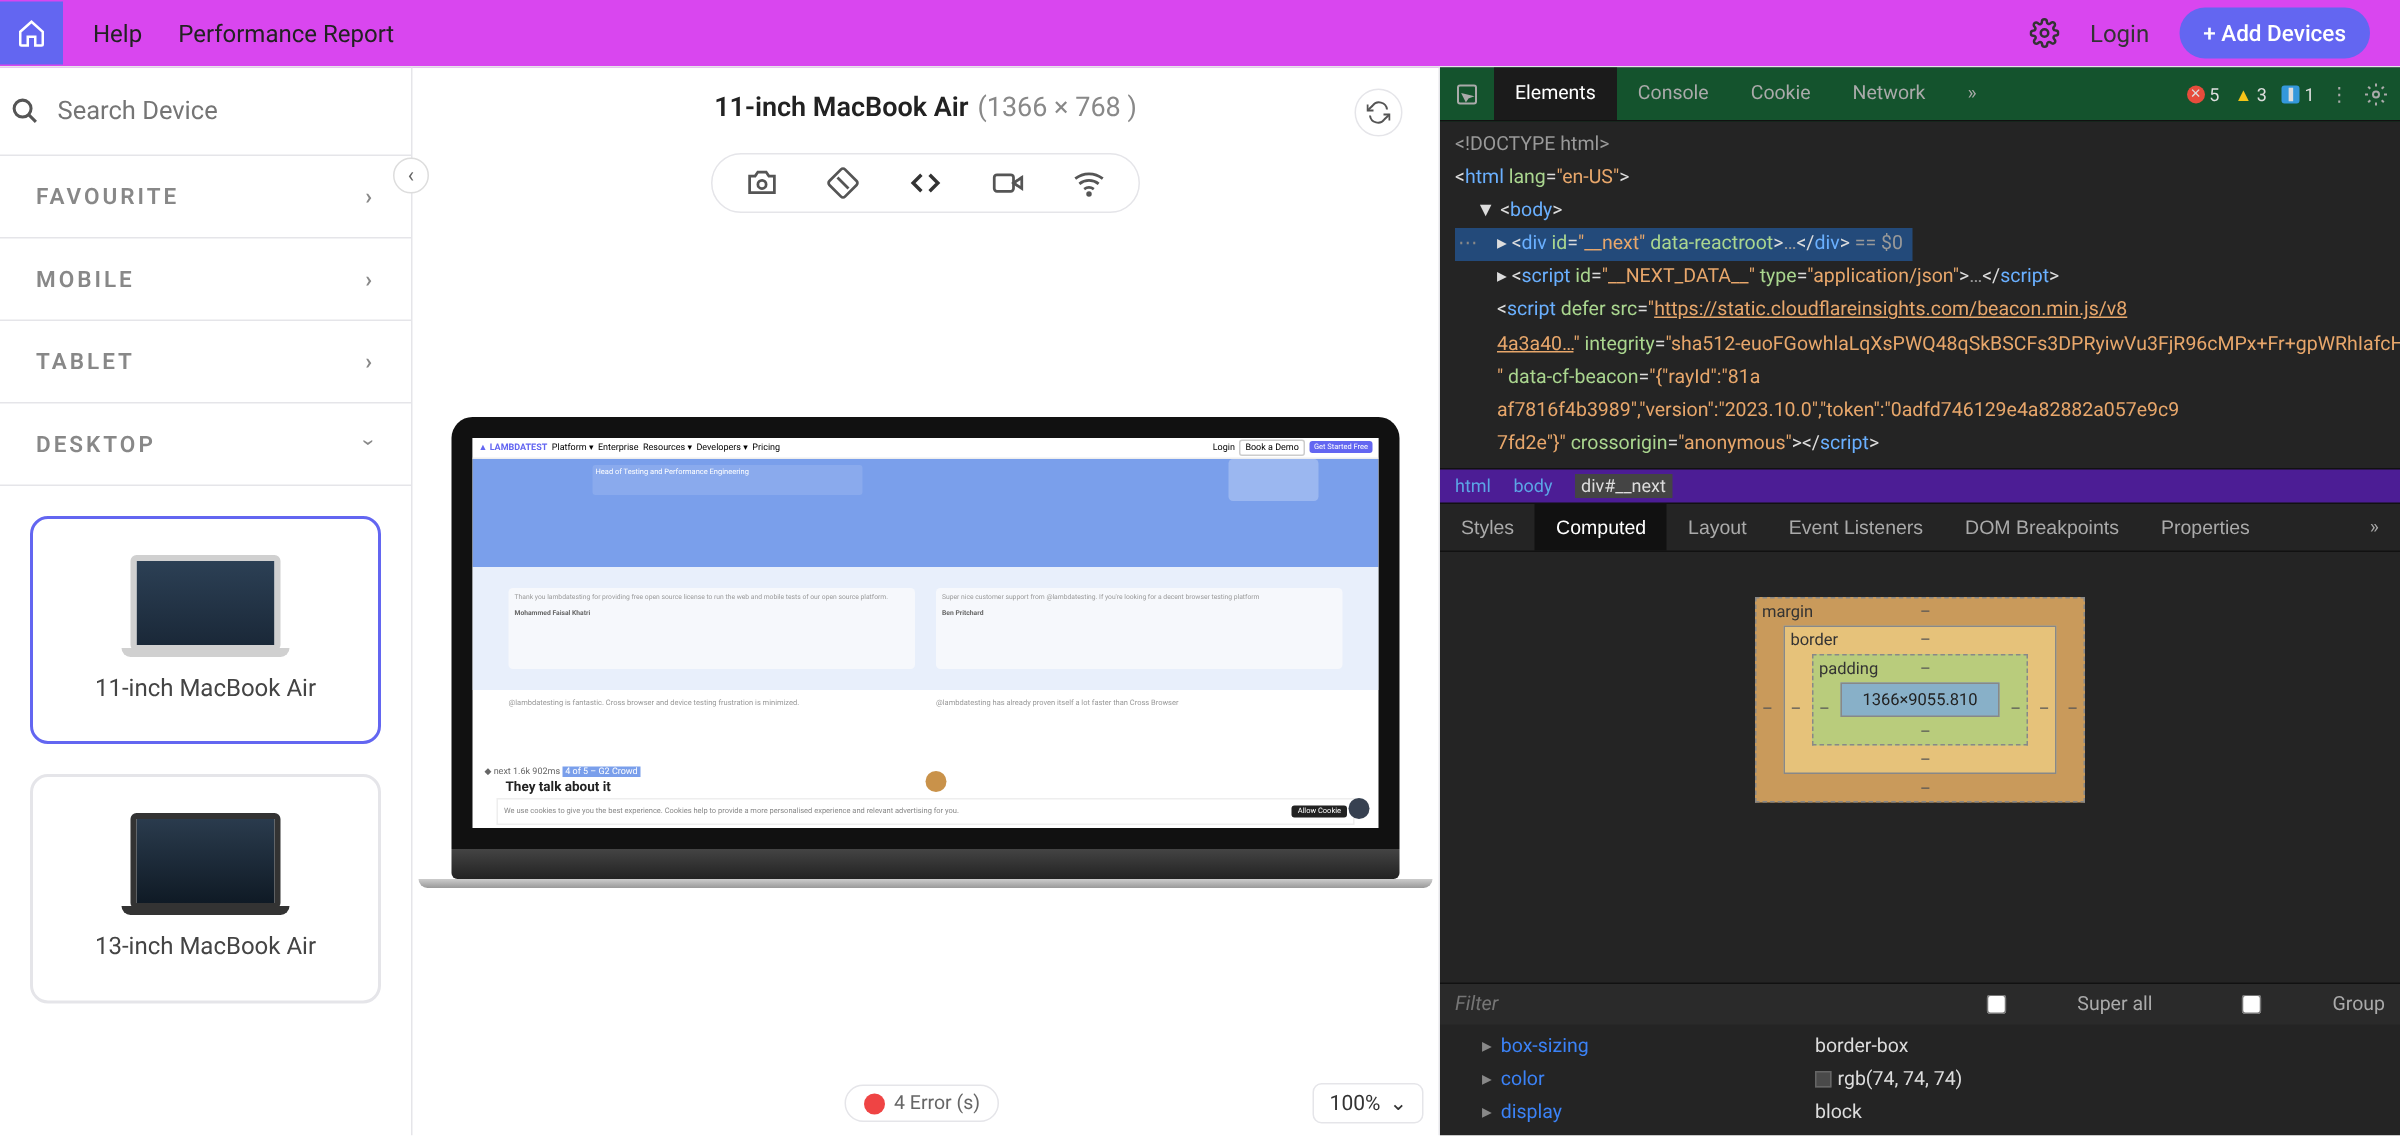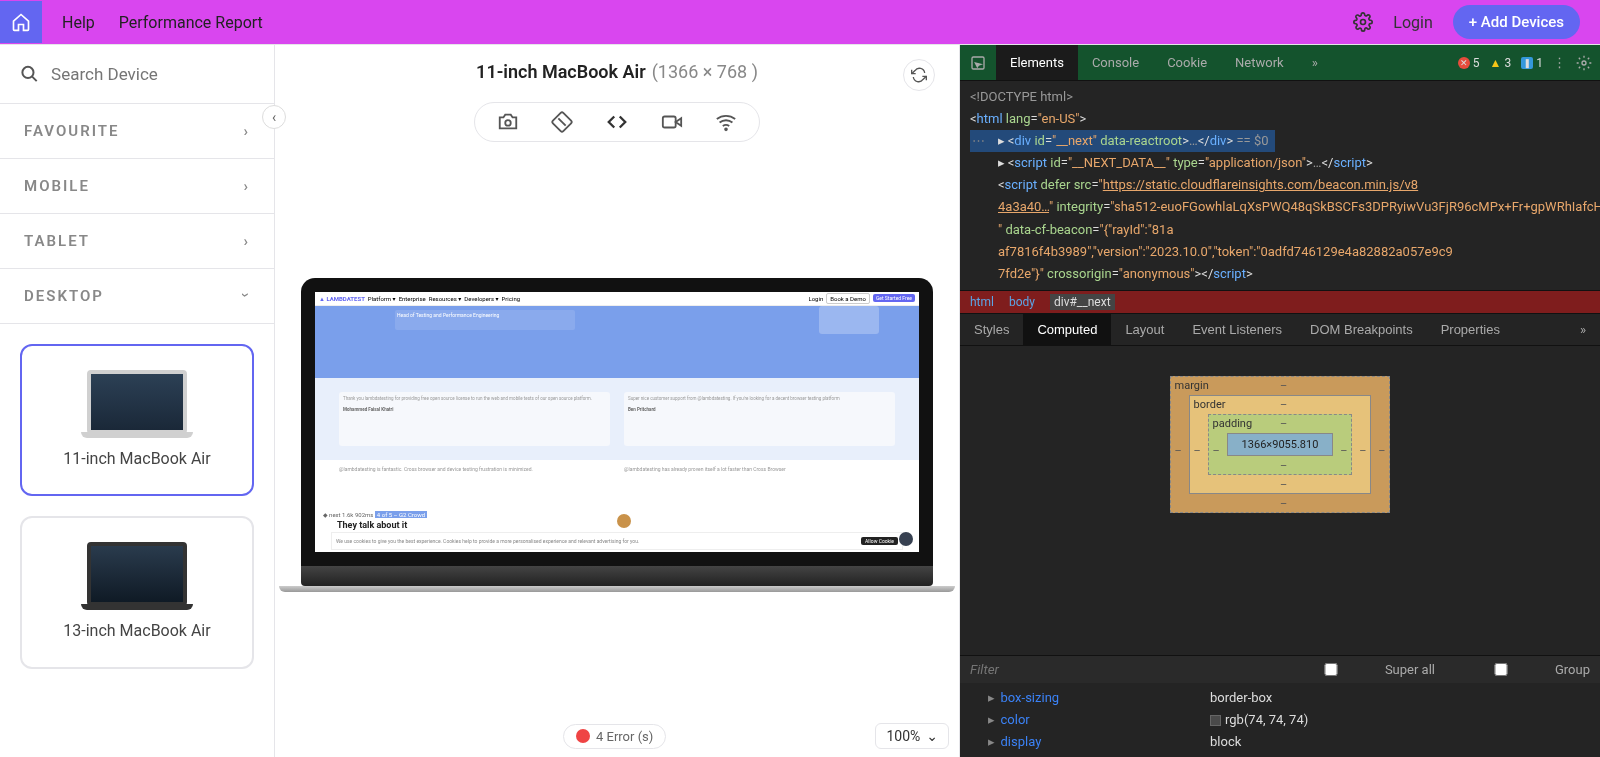--- a/index.html
+++ b/index.html
@@ -12,21 +12,21 @@
 .topbar .nav a { color: #222; font-size: 16px; text-decoration: none; }
 .topbar .right { margin-left: auto; display: flex; align-items: center; gap: 20px; padding-right: 20px; }
 .gear { font-size: 20px; color: #333; }
 .login { color: #333; font-size: 16px; }
 .add-btn { background: #6366f1; color: #fff; padding: 8px 16px; border-radius: 17px; font-size: 15px; font-weight: 500; }
 
 
 .main { display: flex; height: calc(100% - 45px); }
 .sidebar { width: 275px; border-right: 1px solid #e5e5e9; display: flex; flex-direction: column; position: relative; }
 .collapse-arrow { position: absolute; right: -12px; top: 60px; width: 24px; height: 24px; background: #fff; border: 1px solid #ddd; border-radius: 50%; display: flex; align-items: center; justify-content: center; font-size: 14px; color: #666; z-index: 5; }
-.search { display: flex; align-items: center; padding: 18px 20px; border-bottom: 1px solid #e5e5e9; gap: 12px; }
+.search { display: flex; align-items: center; padding: 18px 7px; border-bottom: 1px solid #e5e5e9; gap: 12px; }
 .search input { border: none; outline: none; font-size: 17px; color: #999; width: 100%; }
 .cat { padding: 18px 24px; border-bottom: 1px solid #e5e5e9; display: flex; justify-content: space-between; align-items: center; color: #888; font-size: 15px; font-weight: 600; letter-spacing: 2px; }
 .cat-body { padding: 20px; display: flex; flex-direction: column; gap: 20px; overflow-y: auto; }
 .device-card { border: 2px solid #e5e5e9; border-radius: 12px; padding: 24px 10px; display: flex; flex-direction: column; align-items: center; gap: 14px; text-align: center; }
 .device-card.selected { border-color: #6366f1; }
 .device-card .label { color: #444; font-size: 16px; line-height: 1.4; }
 .thumb { width: 100px; height: 64px; background: linear-gradient(180deg,#2c4055 0%,#1a2838 100%); border: 4px solid #d0d0d0; border-radius: 4px; position: relative; }
 .thumb.dark { border-color: #333; background: linear-gradient(180deg,#2a3b4d,#0f1a25); }
 .thumb::after { content: ""; position: absolute; bottom: -8px; left: -10px; right: -10px; height: 6px; background: #d0d0d0; border-radius: 0 0 6px 6px; }
 .thumb.dark::after { background: #333; }
@@ -75,21 +75,21 @@
 .dom { padding: 5px 10px; flex: 0 0 auto; line-height: 1.7; white-space: nowrap; overflow: hidden; }
 .dom .t { color: #6ab0ff; }
 .dom .a { color: #aad68f; }
 .dom .v { color: #e8a76b; }
 .dom .c { color: #999; }
 .dom .sel { background: #234a7a; display: inline-block; padding-right: 6px; }
 .dom .d1 { padding-left: 14px; }
 .dom .d2 { padding-left: 28px; }
 .dom .ellipsis { color: #888; position: absolute; left: 2px; }
 .dom .row { position: relative; }
-.breadcrumb { background: #7f1d1d; padding: 4px 10px; font-size: 12px; border-top: 1px solid #111; border-bottom: 1px solid #111; }
+.breadcrumb { background: #4c1d95; padding: 4px 10px; font-size: 12px; border-top: 1px solid #111; border-bottom: 1px solid #111; }
 .breadcrumb span { color: #5ca5e6; margin-right: 12px; }
 .breadcrumb span.active { background: #444; color: #ddd; padding: 1px 4px; }
 .styles-tabs { display: flex; background: #242424; border-bottom: 1px solid #111; }
 .st-tab { padding: 8px 14px; color: #aaa; font-size: 13px; font-family: -apple-system, sans-serif; }
 .st-tab.active { background: #111; color: #fff; }
 .st-more { margin-left: auto; padding: 8px 14px; color: #aaa; }
 .boxmodel-wrap { flex: 1; display: flex; align-items: flex-start; justify-content: center; padding: 30px 10px; }
 .bm { border: 1px dashed #888; padding: 18px; background: #c99a5b; font-size: 11px; color: #333; position: relative; font-family: -apple-system,sans-serif; }
 .bm .lbl { position: absolute; top: 2px; left: 4px; }
 .bm-border { background: #e6c27a; padding: 18px; border: 1px solid #888; position: relative; }
@@ -302,20 +302,21 @@
               <circle cx="12" cy="12" r="3"></circle>
               <path d="M12 1v3m0 16v3M4.2 4.2l2.1 2.1m11.4 11.4l2.1 2.1M1 12h3m16 0h3M4.2 19.8l2.1-2.1m11.4-11.4l2.1-2.1"></path>
             </svg>
           </span>
       </div>
     </div>
 
     <div class="dom">
       <div class="c">&lt;!DOCTYPE html&gt;</div>
       <div>&lt;<span class="t">html</span> <span class="a">lang</span>=<span class="v">"<span>en-US</span>"</span>&gt;</div>
+      <div class="d1">▼ &lt;<span class="t">body</span>&gt;</div>
       <div class="d2 row sel"><span class="ellipsis">⋯</span>▸ &lt;<span class="t">div</span> <span class="a">id</span>=<span class="v">"<span>__next</span>"</span> <span class="a">data-reactroot</span>&gt;<span class="c">…</span>&lt;/<span class="t">div</span>&gt; <span class="c">== $0</span></div>
       <div class="d2">▸ &lt;<span class="t">script</span> <span class="a">id</span>=<span class="v">"<span>__NEXT_DATA__</span>"</span> <span class="a">type</span>=<span class="v">"<span>application/json</span>"</span>&gt;<span class="c">…</span>&lt;/<span class="t">script</span>&gt;</div>
       <div class="d2">&lt;<span class="t">script</span> <span class="a">defer</span> <span class="a">src</span>=<span class="v">"<u>https://static.cloudflareinsights.com/beacon.min.js/v8</u></span></div>
       <div class="d2"><span class="v"><u>4a3a40…</u>"</span> <span class="a">integrity</span>=<span class="v">"<span>sha512-euoFGowhlaLqXsPWQ48qSkBSCFs3DPRyiwVu3FjR96cMPx+Fr+gpWRhIafcHwqwCqWS42RZhIudOvEI+Ckf6MA==</span></span></div>
       <div class="d2"><span class="v">"</span> <span class="a">data-cf-beacon</span>=<span class="v">"<span>{"rayId":"81a</span></span></div>
       <div class="d2"><span class="v">af7816f4b3989","version":"2023.10.0","token":"0adfd746129e4a82882a057e9c9</span></div>
       <div class="d2"><span class="v"><span>7fd2e"}</span>"</span> <span class="a">crossorigin</span>=<span class="v">"<span>anonymous</span>"</span>&gt;&lt;/<span class="t">script</span>&gt;</div>
     </div>
 
     <div class="breadcrumb">

